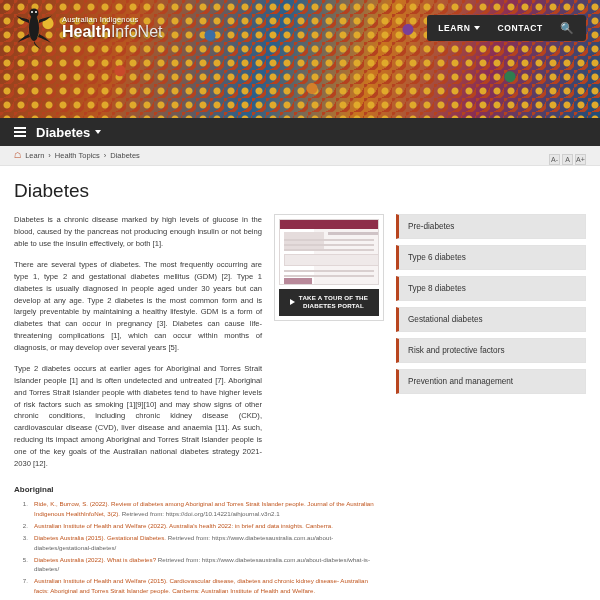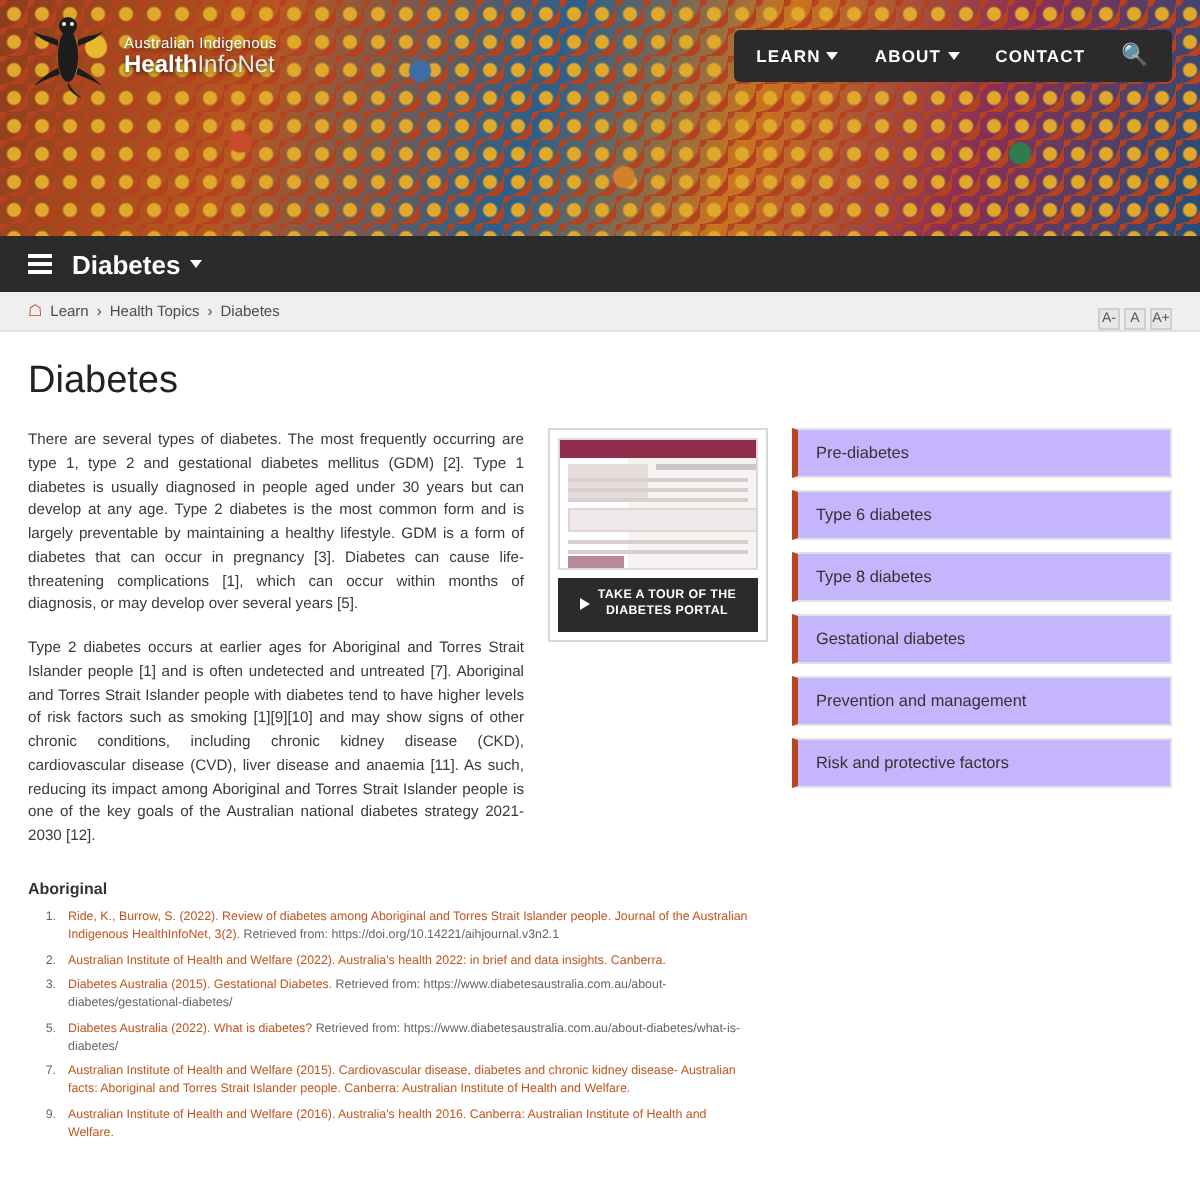--- a/index.html
+++ b/index.html
@@ -31,21 +31,21 @@
     overflow:hidden;
   }
   .hero-top {
     position:absolute; top:0; left:0; right:0; height:56px;
     display:flex; align-items:center; padding:0 14px;
   }
   .brand { display:flex; align-items:center; gap:8px; }
   .logo-lizard { width:40px; height:44px; }
   .brand-text { line-height:1.05; color:#fff; text-shadow:0 1px 2px rgba(0,0,0,.6); }
   .brand-text .l1 { font-size:7.5px; letter-spacing:.2px; display:block; }
-  .brand-text .l2 { font-size:12px; font-weight:bold; display:block; }
+  .brand-text .l2 { font-size:16px; font-weight:bold; display:block; }
   .brand-text .l2 .hl { color:#ffffff; }
   .brand-text .l2 .hl2 { color:#e8e8e8; font-weight:normal; }
 
   .navbar {
     margin-left:auto;
     display:flex; align-items:center;
     background:#2b2b2b;
     border-radius:3px;
     height:26px;
     padding:0 2px;
@@ -112,21 +112,21 @@
   .portal-cta {
     margin-top:4px; background:#2b2b2b; color:#fff;
     font-size:6.2px; font-weight:bold; text-align:center;
     padding:5px 2px; line-height:1.35; letter-spacing:.2px;
     display:flex; align-items:center; justify-content:center; gap:4px; cursor:pointer;
   }
   .play { width:0;height:0;border-left:5px solid #fff;border-top:3.5px solid transparent;border-bottom:3.5px solid transparent; }
 
   
   .rbtn {
-    background:#c4b5fd; border:1px solid #e2e2e2; border-left:3px solid #b8451f;
+    background:#e5e5e5; border:1px solid #e2e2e2; border-left:3px solid #b8451f;
     padding:7px 9px; font-size:8.2px; color:#333; margin-bottom:6px; cursor:pointer;
   }
 
   
   .refs-title { font-size:8px; font-weight:bold; color:#333; margin:6px 0 5px 0; }
   .refs { font-size:6.2px; line-height:1.5; color:#666; }
   .refs-row { display:flex; gap:6px; margin-bottom:3px; }
   .refs-num { width:14px; text-align:right; color:#666; flex:none; }
   .refs-txt { flex:1; }
 </style>
@@ -154,24 +154,20 @@
         <span class="l2"><span class="hl">Health</span><span class="hl2">InfoNet</span></span>
       </div>
     </div>
 
     <div class="navbar">
       <div class="nav-item">
         <span>LEARN</span>
         <i class="caret"></i>
       </div>
       <div class="nav-item">
-        <span>ABOUT</span>
-        <i class="caret"></i>
-      </div>
-      <div class="nav-item">
         <span>CONTACT</span>
       </div>
       <div class="nav-item">
         <span class="search-ico">🔍</span>
       </div>
     </div>
   </div>
 </div>
 
 <div class="subbar">
@@ -201,20 +197,21 @@
     <div class="tbtn">A-</div>
     <div class="tbtn">A</div>
     <div class="tbtn">A+</div>
   </div>
 
   <h1 class="page-title">Diabetes</h1>
 
   <div class="cols">
 
     <div class="col-main">
+      <p>Diabetes is a chronic disease marked by high levels of glucose in the blood, caused by the pancreas not producing enough insulin or not being able to use the insulin effectively, or both [1].</p>
       <p>There are several types of diabetes. The most frequently occurring are type 1, type 2 and gestational diabetes mellitus (GDM) [2]. Type 1 diabetes is usually diagnosed in people aged under 30 years but can develop at any age. Type 2 diabetes is the most common form and is largely preventable by maintaining a healthy lifestyle. GDM is a form of diabetes that can occur in pregnancy [3]. Diabetes can cause life-threatening complications [1], which can occur within months of diagnosis, or may develop over several years [5].</p>
       <p>Type 2 diabetes occurs at earlier ages for Aboriginal and Torres Strait Islander people [1] and is often undetected and untreated [7]. Aboriginal and Torres Strait Islander people with diabetes tend to have higher levels of risk factors such as smoking [1][9][10] and may show signs of other chronic conditions, including chronic kidney disease (CKD), cardiovascular disease (CVD), liver disease and anaemia [11]. As such, reducing its impact among Aboriginal and Torres Strait Islander people is one of the key goals of the Australian national diabetes strategy 2021-2030 [12].</p>
     </div>
 
     <div class="col-mid">
       <div class="portal">
         <div class="portal-shot">
           <div class="blk" style="left:4px;top:12px;width:40px;height:18px;background:#e5dcdc;"></div>
           <div class="blk" style="left:48px;top:12px;width:54px;height:3px;background:#cfc3c6;"></div>
           <div class="row" style="top:19px;"></div>
@@ -233,22 +230,22 @@
           </span>
         </div>
       </div>
     </div>
 
     <div class="col-right">
       <div class="rbtn">Pre-diabetes</div>
       <div class="rbtn">Type 6 diabetes</div>
       <div class="rbtn">Type 8 diabetes</div>
       <div class="rbtn">Gestational diabetes</div>
+      <div class="rbtn">Risk and protective factors</div>
       <div class="rbtn">Prevention and management</div>
-      <div class="rbtn">Risk and protective factors</div>
     </div>
   </div>
 
   <div style="width:360px;">
     <div class="refs-title">Aboriginal</div>
     <div class="refs">
 
       <div class="refs-row">
         <div class="refs-num">1.</div>
         <div class="refs-txt"><a>Ride, K., Burrow, S. (2022). Review of diabetes among Aboriginal and Torres Strait Islander people. Journal of the Australian Indigenous HealthInfoNet, 3(2).</a><span> Retrieved from: https://doi.org/10.14221/aihjournal.v3n2.1</span></div>

